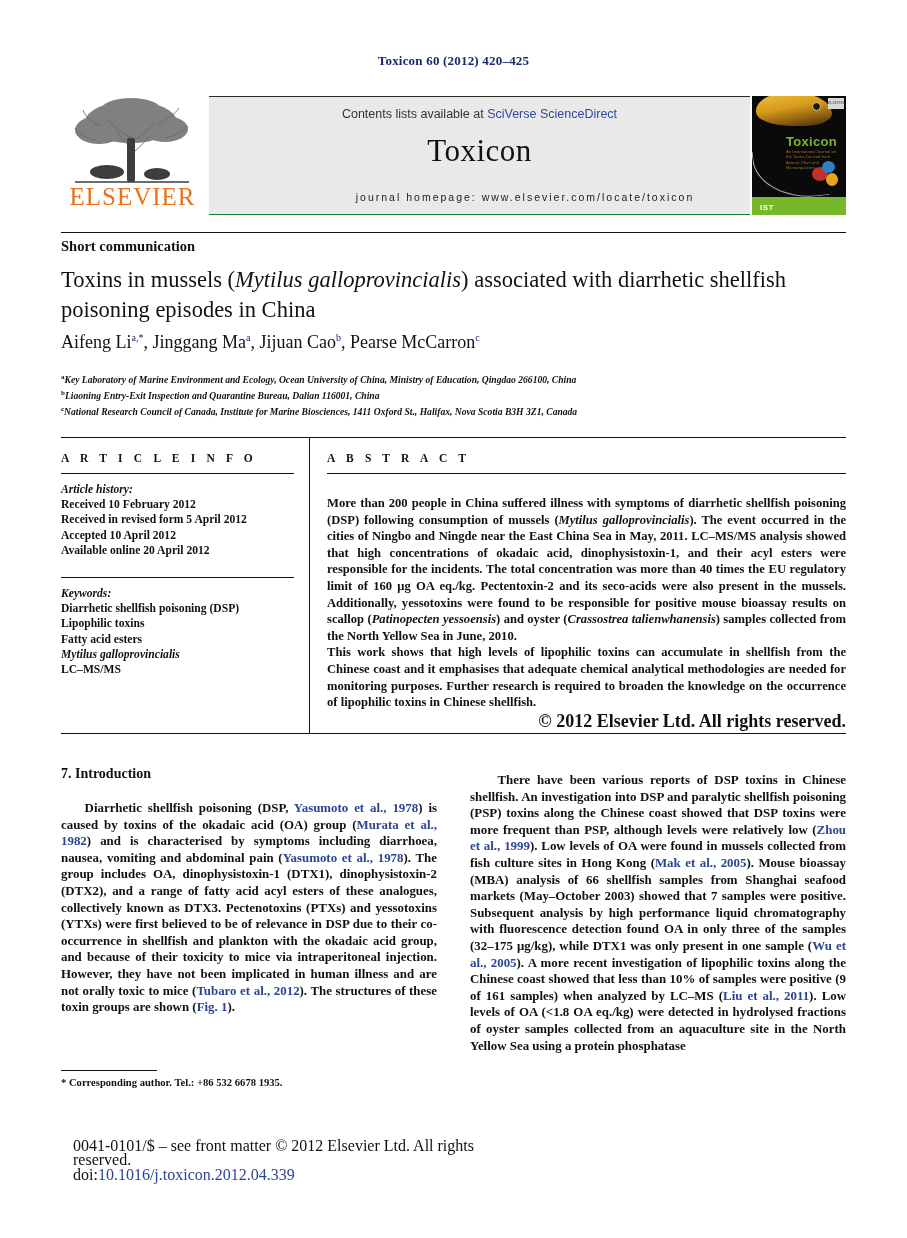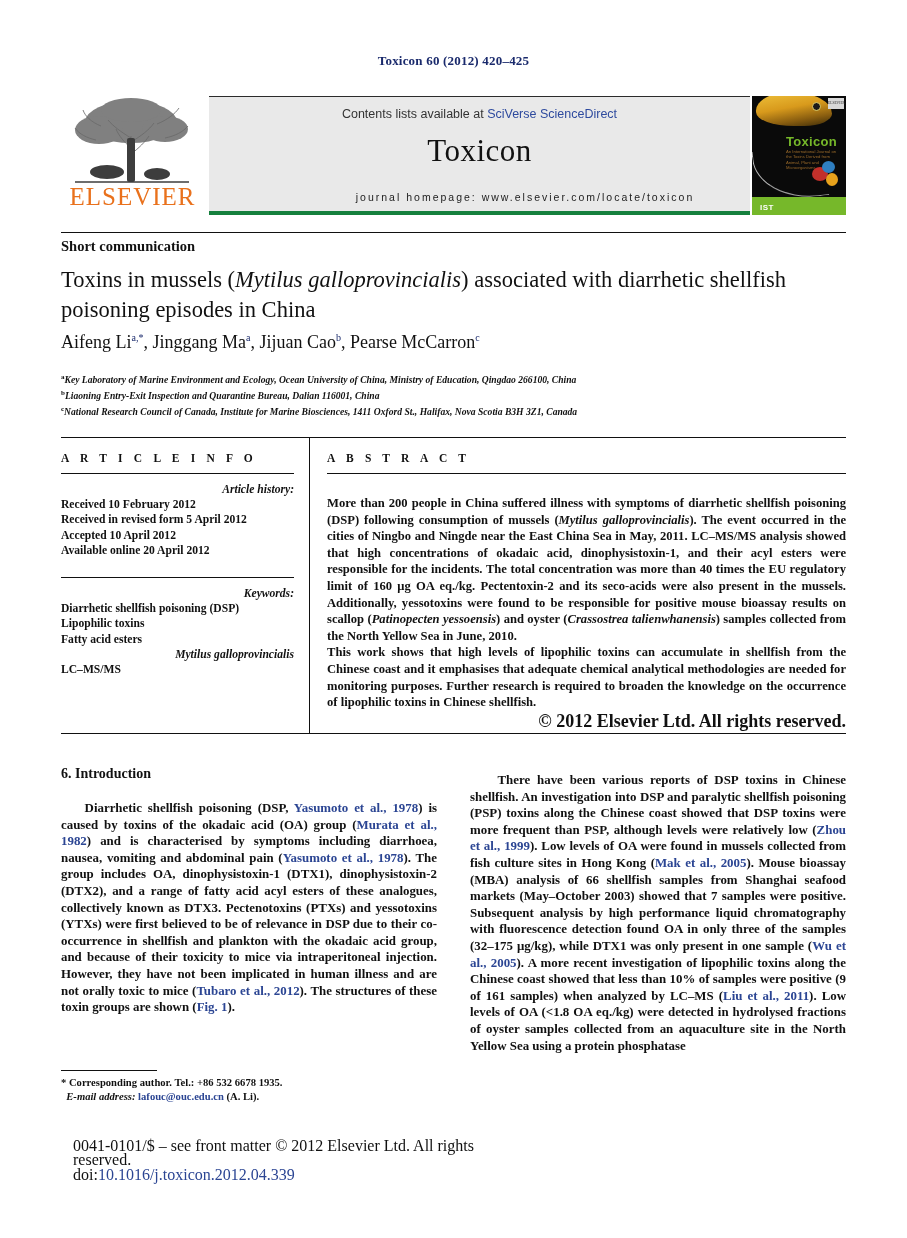--- a/index.html
+++ b/index.html
@@ -45,21 +45,21 @@
     height: 119px;
   }
   .masthead-band {
     position: absolute;
     left: 148px;
     top: 0;
     width: 541px;
     height: 119px;
     background: #e9e9e9;
     border-top: 1px solid #2b2b2b;
-    border-bottom: 4px solid #15803d;
+    border-bottom: 1px solid #15803d;
     box-sizing: border-box;
   }
   .contents-line {
     position: absolute;
     top: 10px;
     left: 0;
     width: 541px;
     text-align: center;
     font-family: "Liberation Sans", sans-serif;
     font-size: 12.5px;
@@ -324,21 +324,21 @@
     margin-bottom: 8px;
     border-top: 1px solid #111;
   }
   .info-body {
     font-family: "Liberation Serif", serif;
     font-size: 11.6px;
     line-height: 15.2px;
     font-weight: bold;
     color: #111;
   }
-  .info-body .it { font-style: italic; text-align: right; }
+  .info-body .it { font-style: italic; }
   .info-gap { height: 17px; }
   .kw-rule {
     margin-top: 2px;
     margin-bottom: 8px;
     border-top: 1px solid #111;
     width: 233px;
   }
   .abstract-body {
     font-family: "Liberation Serif", serif;
     font-size: 12.6px;
@@ -533,38 +533,37 @@
   <div class="abstract-col">
     <div class="sec-caps">A B S T R A C T</div>
     <div class="thin-rule"></div>
     <div class="abstract-body">
       <p><span>More than 200 people in China suffered illness with symptoms of diarrhetic shellfish poisoning (DSP) following consumption of mussels (</span><em>Mytilus galloprovincialis</em><span>). The event occurred in the cities of Ningbo and Ningde near the East China Sea in May, 2011. LC–MS/MS analysis showed that high concentrations of okadaic acid, dinophysistoxin-1, and their acyl esters were responsible for the incidents. The total concentration was more than 40 times the EU regulatory limit of 160 μg OA eq./kg. Pectentoxin-2 and its seco-acids were also present in the mussels. Additionally, yessotoxins were found to be responsible for positive mouse bioassay results on scallop (</span><em>Patinopecten yessoensis</em><span>) and oyster (</span><em>Crassostrea talienwhanensis</em><span>) samples collected from the North Yellow Sea in June, 2010.</span></p>
       <p>This work shows that high levels of lipophilic toxins can accumulate in shellfish from the Chinese coast and it emphasises that adequate chemical analytical methodologies are needed for monitoring purposes. Further research is required to broaden the knowledge on the occurrence of lipophilic toxins in Chinese shellfish.</p>
       <div class="copyright">© 2012 Elsevier Ltd. All rights reserved.</div>
     </div>
   </div>
 
-  <div class="section-title">6. Introduction</div>
+  <div class="section-title">7. Introduction</div>
 
   <div class="col-left">
     <p class="body-text">
       &nbsp;&nbsp;&nbsp;&nbsp;<span>Diarrhetic shellfish poisoning (DSP, </span><span class="ref">Yasumoto et al., 1978</span><span>) is caused by toxins of the okadaic acid (OA) group (</span><span class="ref">Murata et al., 1982</span><span>) and is characterised by symptoms including diarrhoea, nausea, vomiting and abdominal pain (</span><span class="ref">Yasumoto et al., 1978</span><span>). The group includes OA, dinophysistoxin-1 (DTX1), dinophysistoxin-2 (DTX2), and a range of fatty acid acyl esters of these analogues, collectively known as DTX3. Pectenotoxins (PTXs) and yessotoxins (YTXs) were first believed to be of relevance in DSP due to their co-occurrence in shellfish and plankton with the okadaic acid group, and because of their toxicity to mice via intraperitoneal injection. However, they have not been implicated in human illness and are not orally toxic to mice (</span><span class="ref">Tubaro et al., 2012</span><span>). The structures of these toxin groups are shown (</span><span class="ref">Fig. 1</span><span>).</span>
     </p>
   </div>
 
   <div class="col-right">
     <p class="body-text">
       &nbsp;&nbsp;&nbsp;&nbsp;<span>There have been various reports of DSP toxins in Chinese shellfish. An investigation into DSP and paralytic shellfish poisoning (PSP) toxins along the Chinese coast showed that DSP toxins were more frequent than PSP, although levels were relatively low (</span><span class="ref">Zhou et al., 1999</span><span>). Low levels of OA were found in mussels collected from fish culture sites in Hong Kong (</span><span class="ref">Mak et al., 2005</span><span>). Mouse bioassay (MBA) analysis of 66 shellfish samples from Shanghai seafood markets (May–October 2003) showed that 7 samples were positive. Subsequent analysis by high performance liquid chromatography with fluorescence detection found OA in only three of the samples (32–175 μg/kg), while DTX1 was only present in one sample (</span><span class="ref">Wu et al., 2005</span><span>). A more recent investigation of lipophilic toxins along the Chinese coast showed that less than 10% of samples were positive (9 of 161 samples) when analyzed by LC–MS (</span><span class="ref">Liu et al., 2011</span><span>). Low levels of OA (&lt;1.8 OA eq./kg) were detected in hydrolysed fractions of oyster samples collected from an aquaculture site in the North Yellow Sea using a protein phosphatase</span>
     </p>
   </div>
 
   <div class="foot-rule"></div>
   <div class="footnote">
     <div>* Corresponding author. Tel.: +86 532 6678 1935.</div>
-    <div>&nbsp;&nbsp;<span class="it">E-mail address:</span> <span class="mail">lafouc@ouc.edu.cn</span> <span>(A. Li).</span></div>
   </div>
 
   <div class="imprint">
     <div>0041-0101/$ – see front matter © 2012 Elsevier Ltd. All rights reserved.</div>
     <div><span>doi:</span><span class="doi">10.1016/j.toxicon.2012.04.339</span></div>
   </div>
 
 </div>
 
 </body></html>

